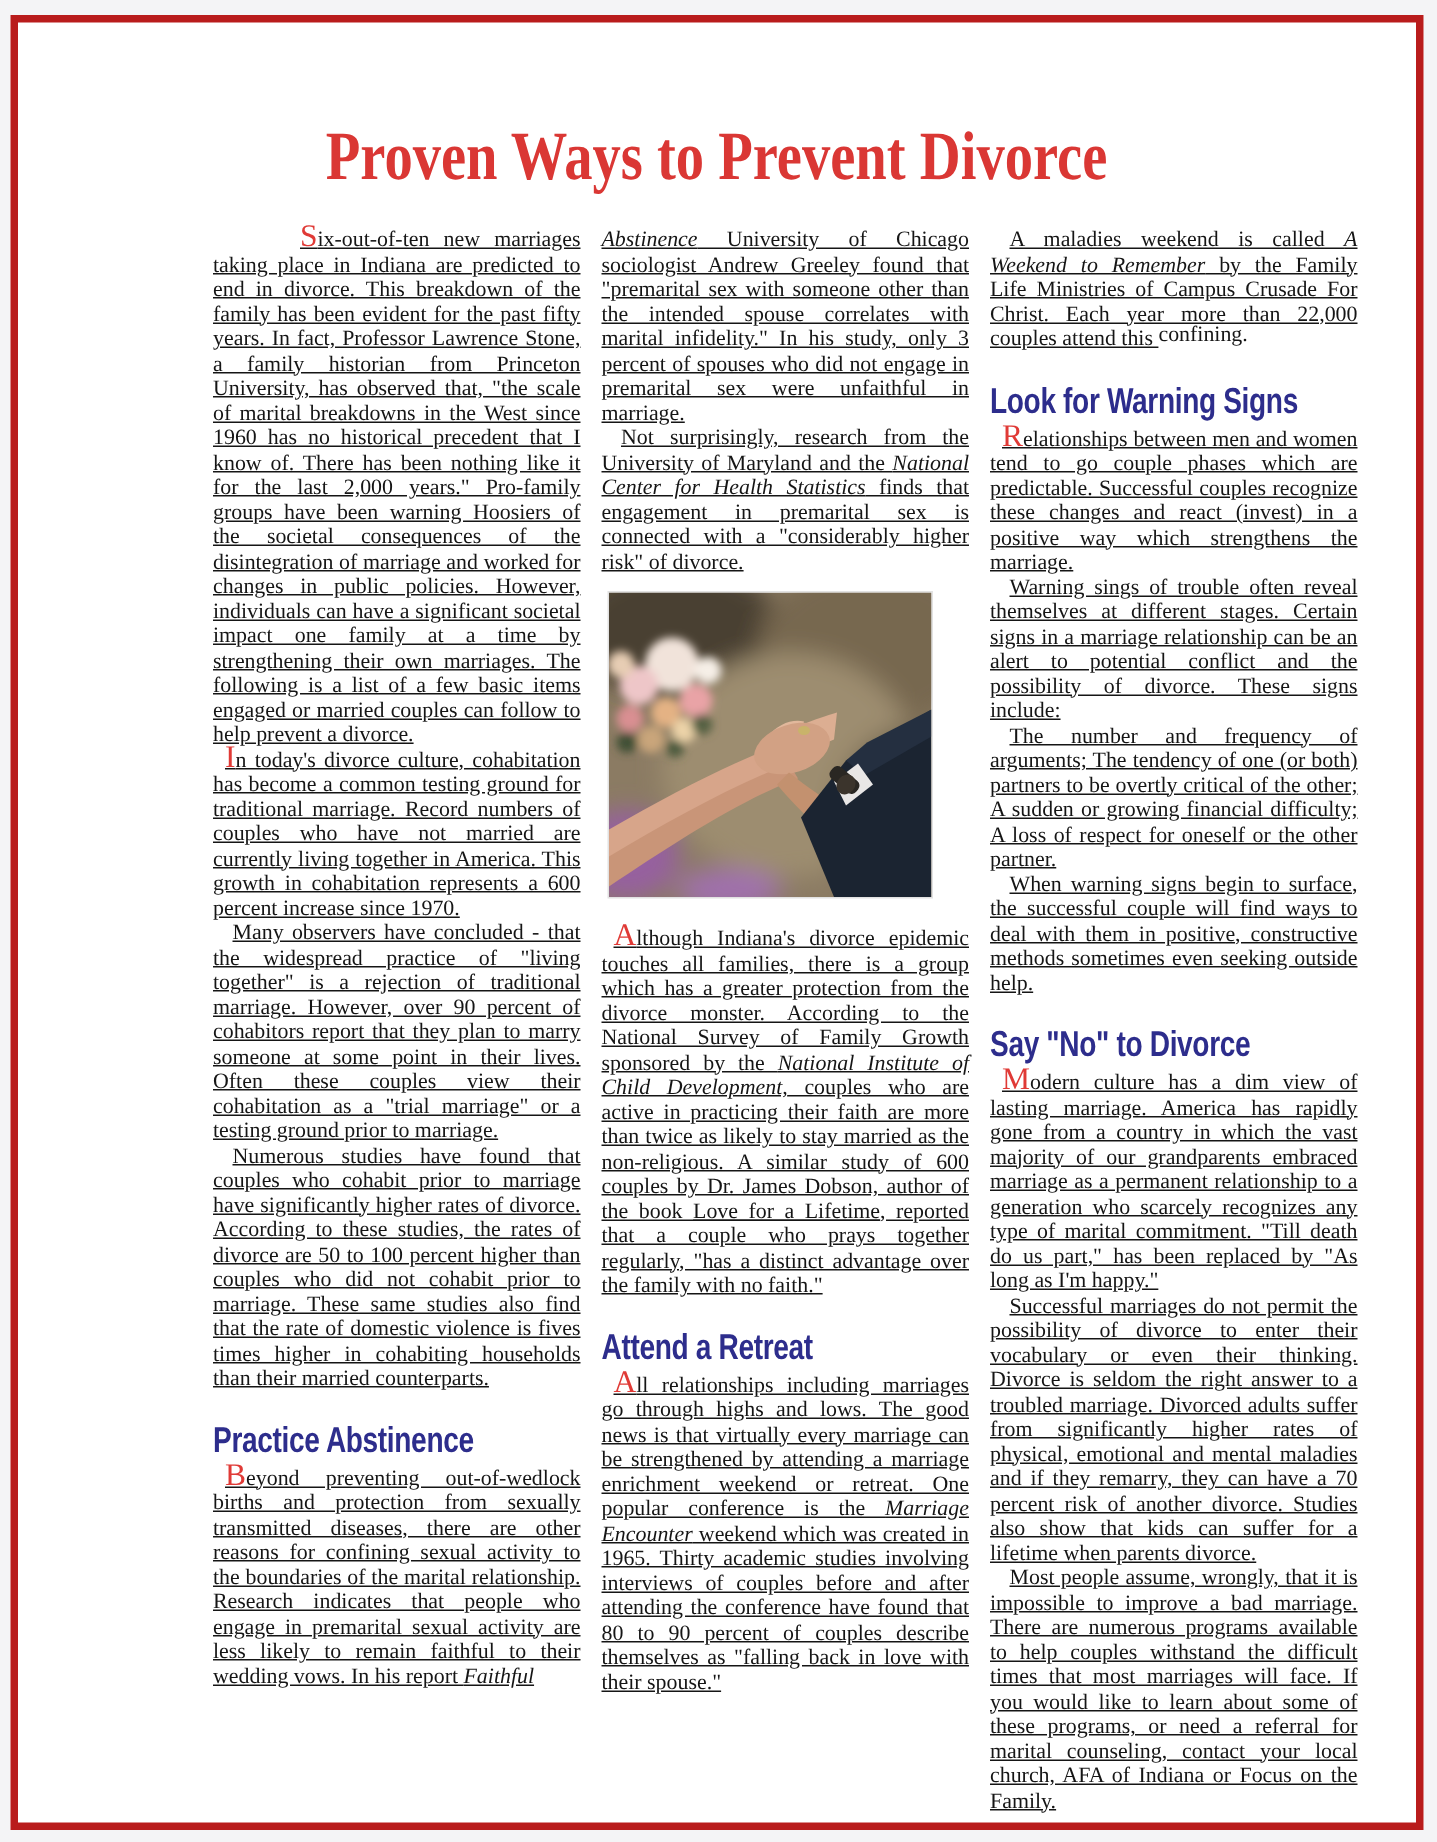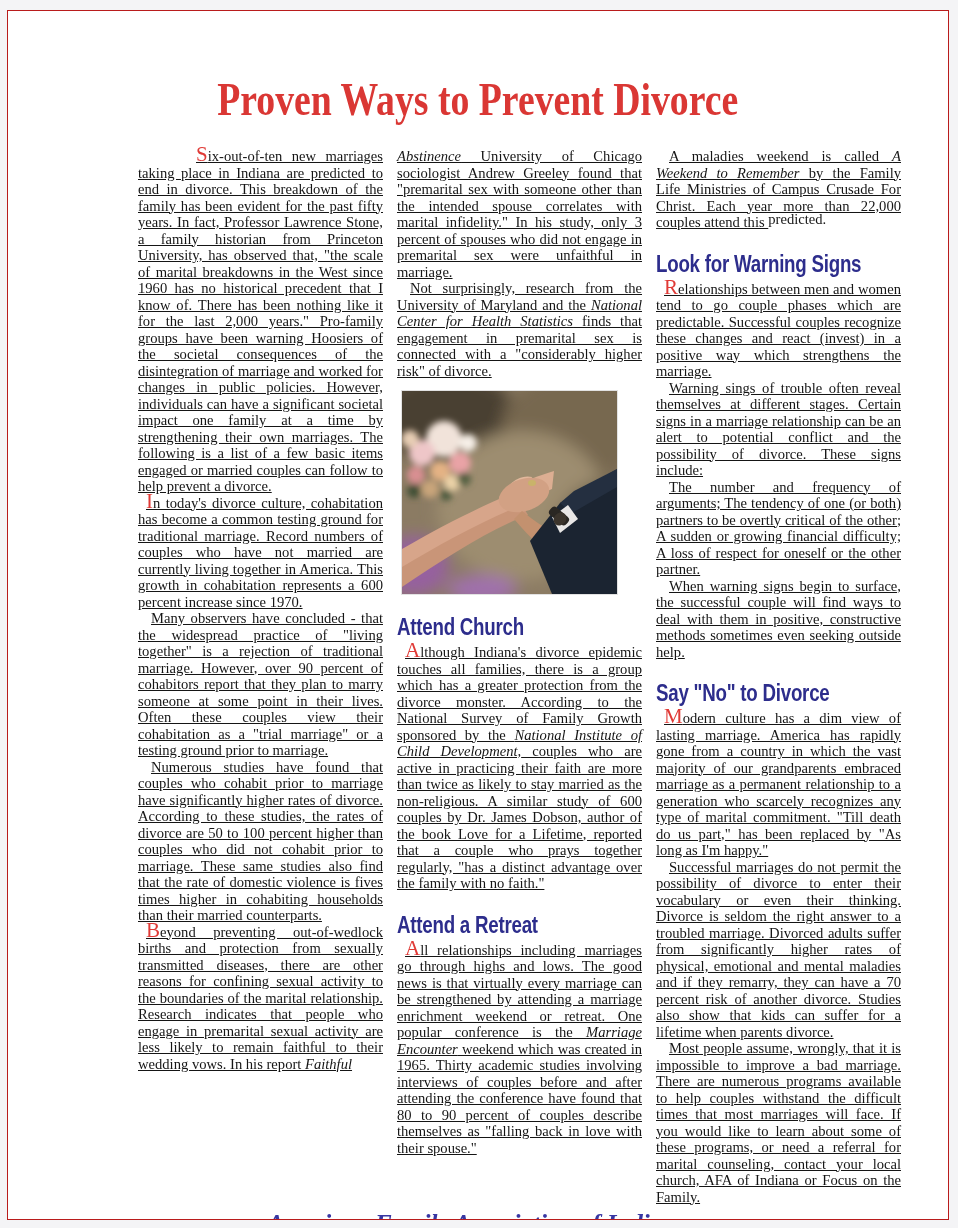--- a/index.html
+++ b/index.html
@@ -7,21 +7,21 @@
     width:958px;height:1228px;
     background:#f4f4f6;
     font-family:"Liberation Serif",serif;
     overflow:hidden;
     position:relative;
   }
   .page{
     position:absolute;
     left:7px;top:10px;width:942px;height:1210px;
     background:#ffffff;
-    border:1px solid #b91c1c;
+    border:5px solid #b91c1c;
     box-sizing:border-box;
     overflow:hidden;
   }
   .title{
     margin-top:62px;
     text-align:center;
     white-space:nowrap;
   }
   .title span{
     display:inline-block;
@@ -107,20 +107,21 @@
     <span>Proven Ways to Prevent Divorce</span>
   </div>
 
   <div class="columns">
 
     <div class="col">
       <p class="para opening"><span class="dropcap">S</span><span>ix-out-of-ten new marriages taking place in Indiana are predicted to end in divorce.  This breakdown of the family has been evident for the past fifty years. In fact, Professor Lawrence Stone, a family historian from Princeton University, has observed that, "the scale of marital breakdowns in the West since 1960 has no historical precedent that I know of.  There has been nothing like it for the last 2,000 years." Pro-family groups have been warning Hoosiers of the societal consequences of the disintegration of marriage and worked for changes in public policies.  However, individuals can have a significant societal impact one family at a time by strengthening their own marriages. The following is a list of a few basic items engaged or married couples can follow to help prevent a divorce.</span></p>
       <p class="para lead"><span class="dropcap">I</span><span>n today's divorce culture, cohabitation has become a common testing ground for traditional marriage.  Record numbers of couples who have not married are currently living together in America. This  growth in cohabitation represents a 600 percent increase since 1970.</span></p>
       <p class="para"><span>Many observers have concluded - that the widespread practice of "living together" is a rejection of traditional marriage. However, over 90 percent of cohabitors report that they plan to marry someone at some point in their lives.  Often these couples view their cohabitation as a "trial marriage" or a testing ground prior to marriage.</span></p>
       <p class="para"><span>Numerous studies have found that couples who cohabit prior to marriage have significantly higher rates of divorce.  According to these studies, the rates of divorce are 50 to 100 percent higher than couples who did not cohabit prior to marriage.  These same studies also find that the rate of domestic violence is fives times higher in cohabiting households than their married counterparts.</span></p>
+      <h2><span>Practice Abstinence</span></h2>
       <p class="para lead"><span class="dropcap">B</span><span>eyond preventing out-of-wedlock births and protection from sexually transmitted diseases, there are other reasons for confining sexual activity to the boundaries of the marital relationship.  Research indicates that people who engage in premarital sexual activity are less likely to remain faithful to their wedding vows.  In his report </span><i>Faithful</i></p>
     </div>
 
     <div class="col">
       <p class="para flow"><i>Abstinence</i><span> University of Chicago sociologist Andrew Greeley found that "premarital sex with someone other than the intended spouse correlates with marital infidelity." In his study, only 3 percent of spouses who did not engage in premarital sex were unfaithful in marriage.</span></p>
       <p class="para"><span>Not surprisingly, research from the University of Maryland and the </span><i>National Center for Health Statistics</i><span> finds that engagement in premarital sex is connected with a "considerably higher risk" of divorce.</span></p>
 
       <figure class="photo">
         <svg width="215" height="203" viewBox="0 0 215 203">
           <defs>
@@ -166,28 +167,27 @@
           <g>
             <path d="M215,78 L158,112 L128,150 L150,203 L215,203 Z" fill="#1b2431"></path>
             <path d="M158,112 L172,100 L215,78 L215,96 L170,122 Z" fill="#242f40"></path>
             <path d="M150,126 L166,114 L176,128 L158,142 Z" fill="#e9e7e6"></path>
             <rect x="146" y="120" width="22" height="10" rx="4" transform="rotate(40 157 125)" fill="#2a2723"></rect>
             <ellipse cx="158" cy="128" rx="6" ry="7" transform="rotate(40 158 128)" fill="#3b342c"></ellipse>
           </g>
         </svg>
       </figure>
 
-      <h2><span>Attend Church</span></h2>
       <p class="para lead"><span class="dropcap">A</span><span>lthough Indiana's divorce epidemic touches all families, there is a group which has a greater protection from the divorce monster.  According to the National Survey of Family Growth sponsored by the </span><i>National Institute of Child Development,</i><span> couples who are active in practicing their faith are more than twice as likely to stay married as the non-religious.  A similar study of 600 couples by Dr. James Dobson, author of the book </span><u>Love for a Lifetime</u><span>, reported that a couple who prays together regularly, "has a distinct advantage over the family with no faith."</span></p>
       <h2><span>Attend a Retreat</span></h2>
       <p class="para lead"><span class="dropcap">A</span><span>ll relationships including marriages go through highs and lows. The good news is that virtually every marriage can be strengthened by attending a marriage enrichment weekend or retreat. One popular conference is the </span><i>Marriage Encounter</i><span> weekend which was  created in 1965.  Thirty academic studies involving interviews of couples before and after attending the conference have found that 80 to 90 percent of couples describe themselves as "falling back in love with their spouse."</span></p>
     </div>
 
     <div class="col">
-      <p class="para"><span>A maladies weekend is called </span><i>A Weekend to Remember</i><span> by the Family Life Ministries of Campus Crusade For Christ. Each year more than 22,000 couples attend this </span><span class="raised">predicted.</span></p>
+      <p class="para"><span>A maladies weekend is called </span><i>A Weekend to Remember</i><span> by the Family Life Ministries of Campus Crusade For Christ. Each year more than 22,000 couples attend this </span><span class="raised">confining.</span></p>
       <h2><span>Look for Warning Signs</span></h2>
       <p class="para lead"><span class="dropcap">R</span><span>elationships between men and women tend to go couple phases which are predictable. Successful couples recognize these changes and react (invest) in a positive way which strengthens the marriage.</span></p>
       <p class="para"><span>Warning sings of trouble often reveal themselves at different stages. Certain signs in a marriage relationship can be an alert to potential conflict and the possibility of divorce.   These signs include:</span></p>
       <p class="para"><span>The number and frequency of arguments; The tendency of one (or both) partners to be overtly critical of the other; A sudden or growing financial difficulty; A loss of respect for oneself or the other partner.</span></p>
       <p class="para"><span>When warning signs begin to surface, the successful couple will find ways to deal with them in positive, constructive methods sometimes even seeking outside help.</span></p>
       <h2><span>Say "No" to Divorce</span></h2>
       <p class="para lead"><span class="dropcap">M</span><span>odern culture has a dim view of lasting marriage.  America has rapidly gone from a country in which the vast majority of our grandparents embraced marriage as a permanent relationship to a generation who scarcely recognizes any type of marital commitment. "Till death do us part," has been replaced by "As long as I'm happy."</span></p>
       <p class="para"><span>Successful marriages do not permit the possibility of divorce to enter their vocabulary or even their thinking. Divorce is seldom the right answer to a troubled marriage.  Divorced adults suffer from significantly higher rates of physical, emotional and mental maladies and if they remarry, they can have a 70 percent risk of another divorce.  Studies also show that kids can suffer for a lifetime when parents divorce.</span></p>
       <p class="para"><span>Most people assume, wrongly, that it is impossible to improve a bad marriage. There are numerous programs available to help couples withstand the difficult times that most marriages will face. If you would like to learn about some of these programs, or need a referral for marital counseling, contact your local church, AFA of Indiana or Focus on the Family.</span></p>
     </div>

